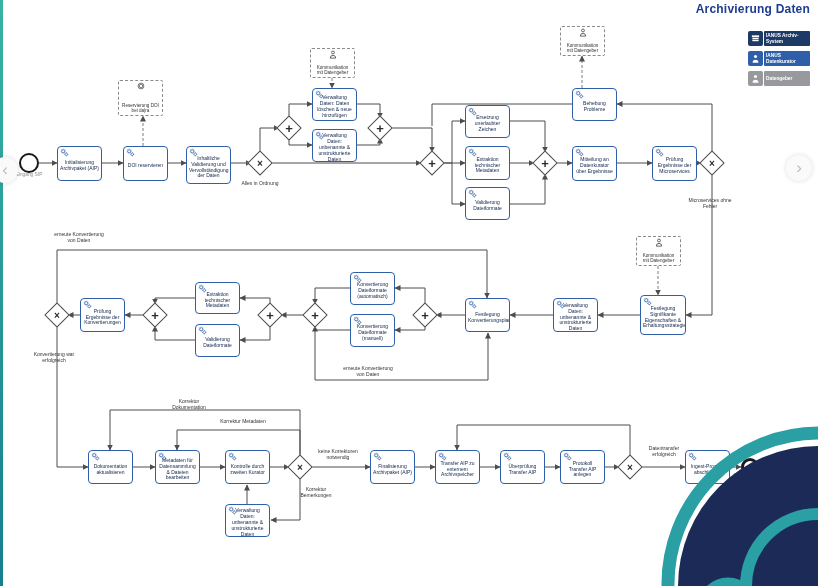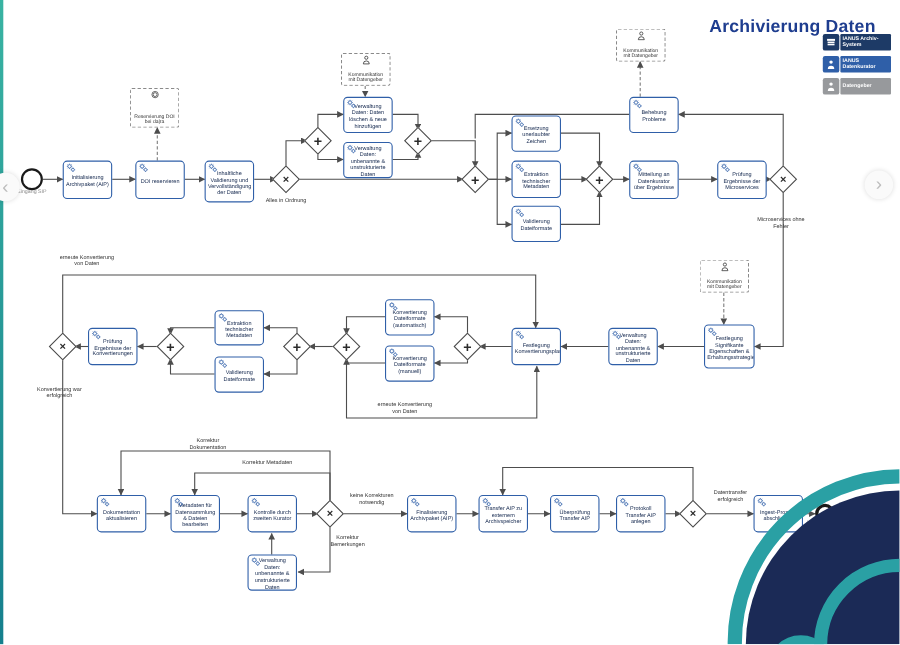--- a/index.html
+++ b/index.html
@@ -1,19 +1,19 @@
 <!DOCTYPE html>
 <html><head>
 <meta charset="utf-8">
 <style>
   html,body{margin:0;padding:0}
   body{width:818px;height:586px;background:#fff;font-family:"Liberation Sans",sans-serif;overflow:hidden}
   .stage{position:relative;width:818px;height:586px;background:#fff;overflow:hidden}
   .left-strip{position:absolute;left:0;top:0;bottom:0;width:3px;background:linear-gradient(180deg,#39b3a2,#157f8d)}
-  .title{position:absolute;top:2px;right:8px;margin:14px;font-size:16px;font-weight:bold;color:#1e3d8f;letter-spacing:.2px}
+  .title{position:absolute;top:2px;right:8px;margin:0;font-size:12px;font-weight:bold;color:#1e3d8f;letter-spacing:.2px}
   .legend{position:absolute;top:31px;right:8px;display:flex;flex-direction:column;gap:5px;width:62px;z-index:5}
   .legend-item{display:flex;gap:1px;height:15px}
   .legend-icon{width:15px;height:15px;flex:0 0 15px;display:flex;align-items:center;justify-content:center;border-radius:2px}
   .legend-label{flex:1;display:flex;align-items:center;padding:0 2px;color:#fff;font-size:4.8px;font-weight:bold;line-height:1.05;border-radius:1px}
   .diagram{position:absolute;inset:0}
   .diagram svg.edges{position:absolute;left:0;top:0;pointer-events:none}
   .edge{fill:none;stroke:#4d4d4d;stroke-width:1}
   .edge.dashed{stroke-dasharray:3 2;stroke:#7c7c7c}
   .nodes{position:absolute;inset:0}
   .node{position:absolute;box-sizing:border-box}

